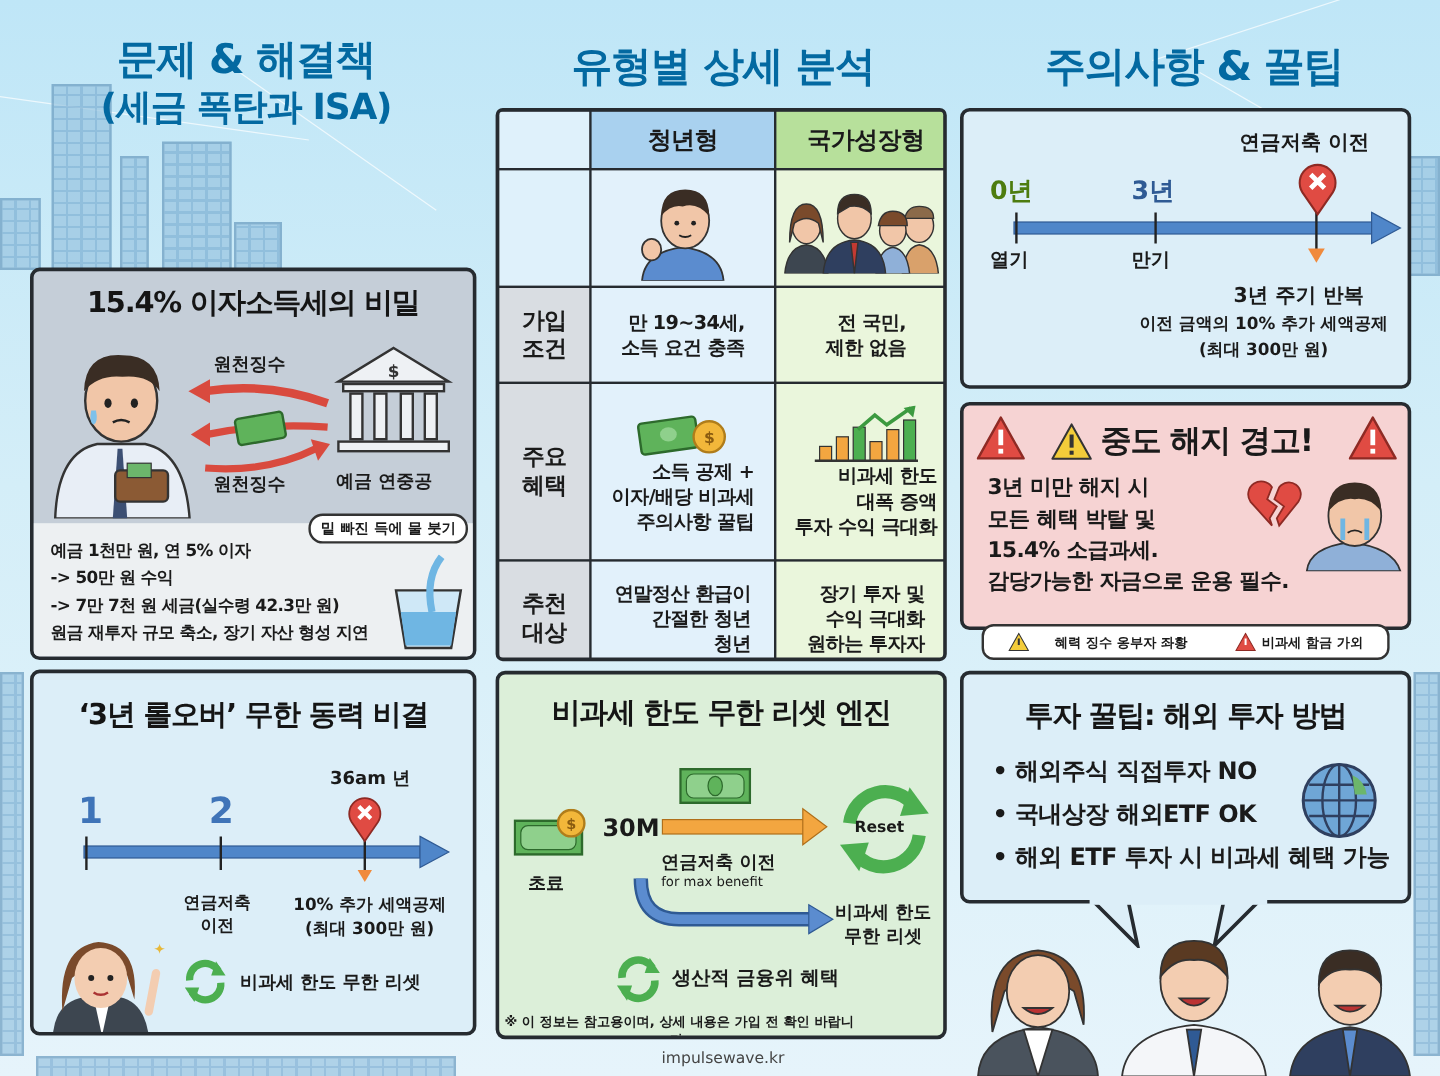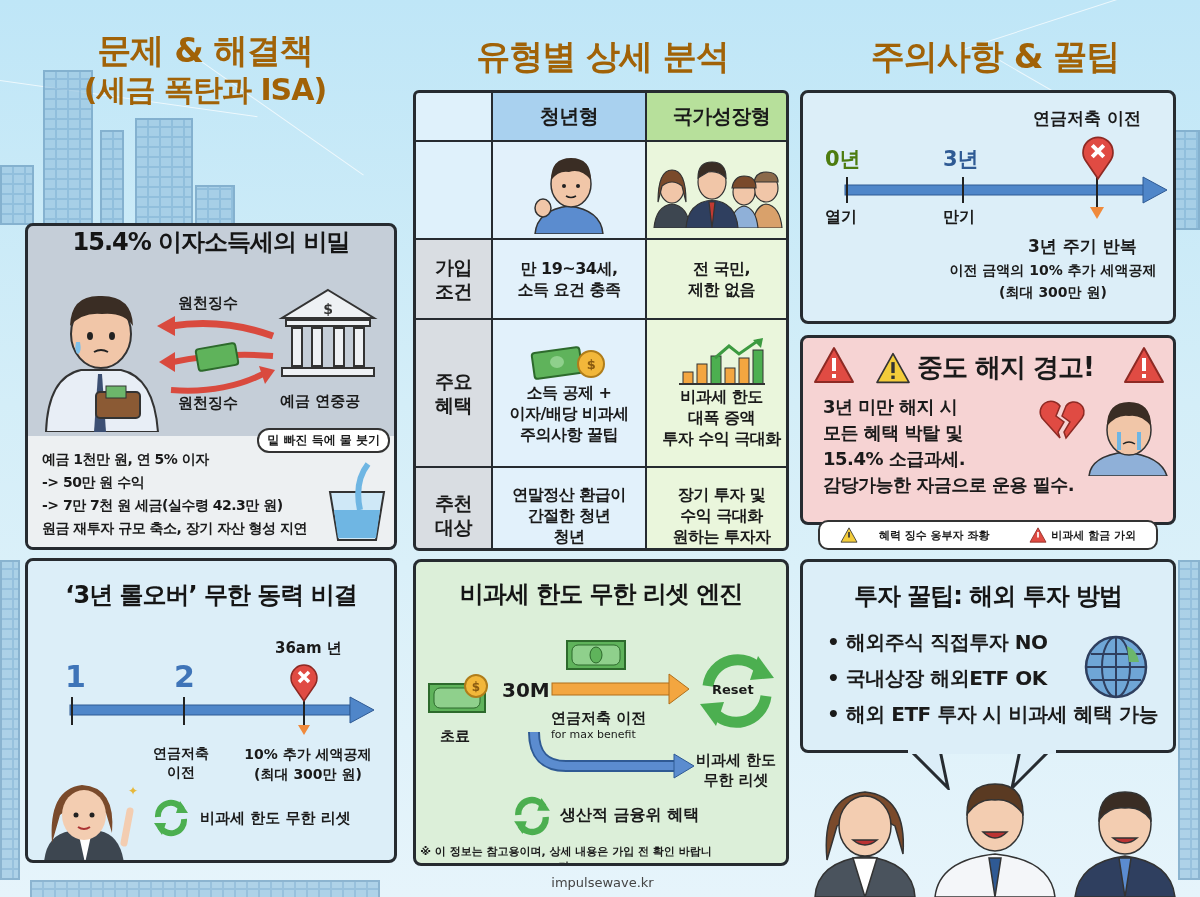--- a/index.html
+++ b/index.html
@@ -2,31 +2,31 @@
 <html><head>
 <meta charset="utf-8">
 <style>
   *{box-sizing:border-box;margin:0;padding:0}
   html,body{width:1200px;height:897px;overflow:hidden}
   body{font-family:"DejaVu Sans","Liberation Sans",sans-serif;color:#1a1a1a;
     background:linear-gradient(180deg,#bfe6f7 0%,#d4eef8 45%,#e6f4fb 100%);position:relative}
   .bldg{position:absolute;background:#9cc7e2;border:2px solid #6e9fc2;opacity:.75}
   .bldg.w{background-image:repeating-linear-gradient(0deg,transparent 0 8px,#7fb1d4 8px 10px),repeating-linear-gradient(90deg,transparent 0 10px,#7fb1d4 10px 12px)}
   .net{position:absolute;height:1px;background:#ffffff;opacity:.7;transform-origin:0 0}
-  .col-title{position:absolute;text-align:center;font-weight:900;font-size:34px;line-height:40px;color:#a16207;letter-spacing:-1px}
+  .col-title{position:absolute;text-align:center;font-weight:900;font-size:34px;line-height:40px;color:#0369a1;letter-spacing:-1px}
   .panel{position:absolute;border:3px solid #262b30;border-radius:8px;overflow:hidden}
   .ptitle{text-align:center;font-weight:900;font-size:24px;letter-spacing:-1px;color:#151515}
   .b{font-weight:700}
   svg{display:block}
   .abs{position:absolute}
   .ctr{text-align:center}
   
   .tbl{position:absolute;left:413px;top:90px;width:376px;height:461px;border:3px solid #262b30;border-radius:6px;overflow:hidden;display:grid;
     grid-template-columns:75px 152px 149px;grid-template-rows:47px 96px 78px 146px 94px;background:#262b30;gap:2px}
-  .tbl>div{display:flex;align-items:center;justify-content:center;text-align:center;font-weight:700;font-size:16px;line-height:21px;letter-spacing:-.5px}
+  .tbl>div{display:flex;align-items:center;justify-content:center;text-align:right;font-weight:700;font-size:16px;line-height:21px;letter-spacing:-.5px}
   .c-blank{background:#dff1fb}
   .h-y{background:#a9d1ef;font-size:20px!important;font-weight:900!important}
   .h-n{background:#b7e09b;font-size:20px!important;font-weight:900!important}
   .rl{background:#d9dde2;font-size:19px!important;font-weight:900!important;line-height:24px!important}
   .cy{background:#e2f1fb}
   .cn{background:#eaf6dc}
   .bullet{font-weight:800;font-size:20px;letter-spacing:-.5px;line-height:36px}
 </style>
 </head>
 <body>
@@ -48,21 +48,21 @@
 </div>
 
 <div class="col-title" style="left:40px;top:30px;width:330px">
   <div>문제 &amp; 해결책</div>
   <div style="font-size:30px">(세금 폭탄과 ISA)</div>
 </div>
 <div class="col-title" style="left:410px;top:36px;width:385px">유형별 상세 분석</div>
 <div class="col-title" style="left:800px;top:36px;width:390px">주의사항 &amp; 꿀팁</div>
 
 <div class="panel" style="left:25px;top:223px;width:372px;height:327px;background:#c5ced8">
-  <div class="ptitle" style="">15.4% 이자소득세의 비밀</div>
+  <div class="ptitle" style="margin-top:10px">15.4% 이자소득세의 비밀</div>
 
   <div class="abs" style="left:8px;top:56px">
     <svg width="130" height="150" viewBox="0 0 130 150">
       <path d="M10 150 Q12 95 45 88 L85 88 Q118 95 122 150Z" fill="#e8eef6" stroke="#333" stroke-width="2"></path>
       <path d="M62 92 L58 150 L70 150 L66 92Z" fill="#3c4f73"></path>
       <ellipse cx="65" cy="52" rx="30" ry="34" fill="#f1c6a8" stroke="#333" stroke-width="2"></ellipse>
       <path d="M34 44 Q35 12 66 14 Q96 14 97 44 Q88 30 66 32 Q46 30 34 44Z" fill="#3a2d24"></path>
       <ellipse cx="54" cy="54" rx="3" ry="4" fill="#222"></ellipse>
         <ellipse cx="76" cy="54" rx="3" ry="4" fill="#222"></ellipse>
       <path d="M58 70 Q65 66 72 70" stroke="#222" stroke-width="2" fill="none"></path>

